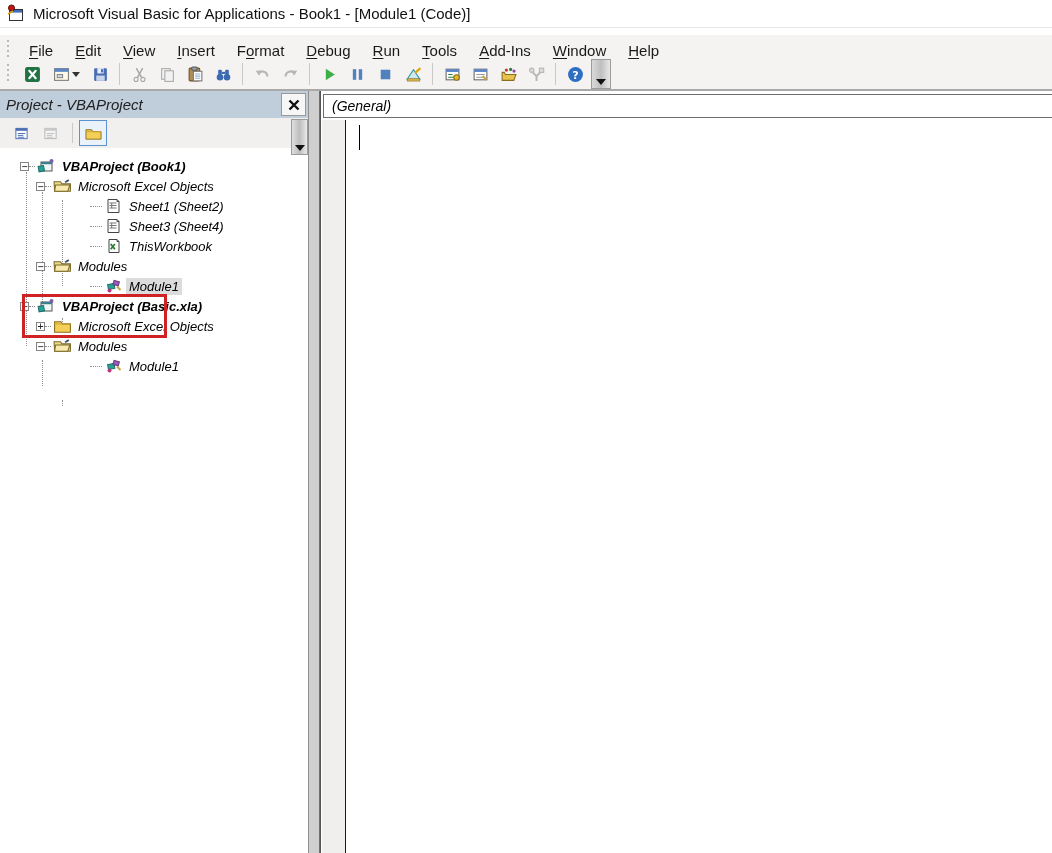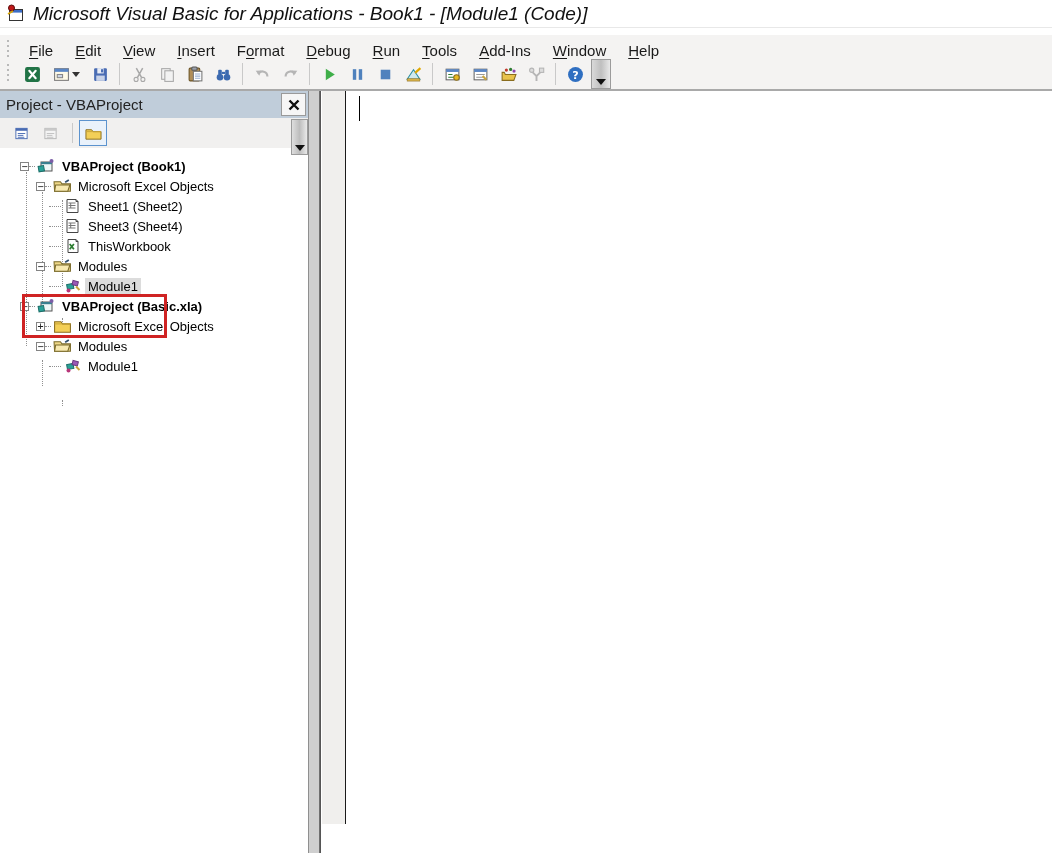--- a/index.html
+++ b/index.html
@@ -4,21 +4,21 @@
 <style>
   * { box-sizing: border-box; margin: 0; padding: 0; }
   html,body { width:1052px; height:853px; }
   body { font-family:"Liberation Sans", sans-serif; background:#fff; overflow:hidden; }
   .app { position:relative; width:1052px; height:853px; background:#fff; }
 
   
   .titlebar { position:absolute; left:0; top:0; width:1052px; height:28px; background:#fff;
               display:flex; align-items:center; padding-left:6px; border-bottom:1px solid #e8e8e8; }
   .titlebar .ticon { width:19px; height:19px; margin-right:8px; }
-  .title-text { font-size:19px; color:#111;font-style:italic; }
+  .title-text { font-size:15px; color:#111; }
 
   
   .menubar { position:absolute; left:0; top:35px; width:1052px; height:30px; background:#f4f3f2;
              display:flex; align-items:center; }
   .grip { width:4px; height:20px; margin:0 8px 0 6px;
           background-image:repeating-linear-gradient(to bottom,#b9b9b9 0 2px,transparent 2px 5px);
           background-size:2px 100%; background-repeat:no-repeat; background-position:center; }
   .mi { font-size:15px; color:#1a1a1a; padding:4px 11px; cursor:default; }
   .mi i { font-style:normal; } .mi u { text-decoration:underline; text-underline-offset:2px; }
 
@@ -32,21 +32,21 @@
               border-top:5px solid #333; margin-left:2px; }
   .lncol { margin-left:10px; width:228px; height:26px; background:#fafafa; border:1px solid #e3e3e3;
            border-left:1px solid #d5d5d5; display:flex; align-items:center; padding-left:10px;
            font-size:15px; color:#222; }
   .overflow-btn { width:20px; height:30px; margin-left:2px; background:linear-gradient(to right,#d9d9d9,#bfbfbf,#e8e8e8);
                   border:1px solid #9b9b9b; display:flex; align-items:flex-end; justify-content:center; padding-bottom:3px; }
   .overflow-btn .tri { width:0; height:0; border-left:5px solid transparent; border-right:5px solid transparent;
                        border-top:6px solid #111; }
 
   
-  .main { position:absolute; left:0; top:91px; width:1052px; height:762px; }
+  .main { position:absolute; left:0; top:91px; width:1052px; height:762px;font-style:italic; }
 
   
   .project-panel { position:absolute; left:0; top:0; width:308px; height:762px; background:#fff; }
   .pp-header { height:27px; background:#c0cdda; display:flex; align-items:center; justify-content:space-between;
                padding:0 2px 0 6px; font-size:15px; color:#222; }
   .pp-close { width:25px; height:23px; background:#f6f6f6; border:1px solid #9a9a9a; display:flex;
               align-items:center; justify-content:center; }
   .pp-close svg { width:14px; height:14px; }
   .pp-toolbar { height:30px; background:#f1f0ef; display:flex; align-items:center; padding-left:8px; position:relative; }
   .ppbtn { width:26px; height:24px; display:flex; align-items:center; justify-content:center; margin-right:3px; }
@@ -63,21 +63,21 @@
   .tree { position:relative; height:705px; padding-top:8px; font-size:13px; color:#000; overflow:hidden; }
   .trow { height:20px; display:flex; align-items:center; position:relative; z-index:2; }
   .trow .tlabel { padding:1px 3px; white-space:nowrap; }
   .trow .bold { font-weight:bold; }
   .trow .sel { background:#dcdcdc; }
   .expander { width:9px; height:9px; border:1px solid #848484; background:#fff; display:flex;
               align-items:center; justify-content:center; font-size:10px; line-height:7px; color:#222;
               flex:none; font-family:"DejaVu Sans Mono", monospace; }
   .stub { border-top:1px dotted #909090; height:0; flex:none; }
   .ticon16 { width:19px; height:16px; flex:none; margin:0 3px 0 2px; }
-  .lvl0 { padding-left:20px; } .lvl1 { padding-left:36px; } .lvl2 { padding-left:49px; }
+  .lvl0 { padding-left:20px; } .lvl1 { padding-left:36px; } .lvl2 { padding-left:90px; }
   .guide { position:absolute; width:0; border-left:1px dotted #909090; z-index:1; }
   .g1 { left:26px; top:24px;  height:174px; }
   .g2 { left:42px; top:44px;  height:114px; }
   .g3 { left:62px; top:52px;  height:86px; }
   .g4 { left:62px; top:170px; height:8px; }
   .g5 { left:42px; top:212px; height:26px; }
   .g6 { left:62px; top:252px; height:6px; }
   .red-annotation { position:absolute; left:22px; top:146px; width:145px; height:44px;
                     border:3px solid #cf2323; z-index:5; pointer-events:none; }
 
@@ -445,20 +445,25 @@
           <span class="tlabel">Module1</span>
         </div>
 
         <div class="red-annotation"></div>
       </div>
     </div>
 
     <div class="divider"></div>
 
     <div class="code-window">
+      <div class="combo-bar">
+        <div class="combo">
+          <span>(General)</span>
+        </div>
+      </div>
       <div class="code-area">
         <div class="margin-strip"></div>
         <div class="margin-line"></div>
         <div class="caret"></div>
       </div>
     </div>
 
   </div>
 </div>
 

